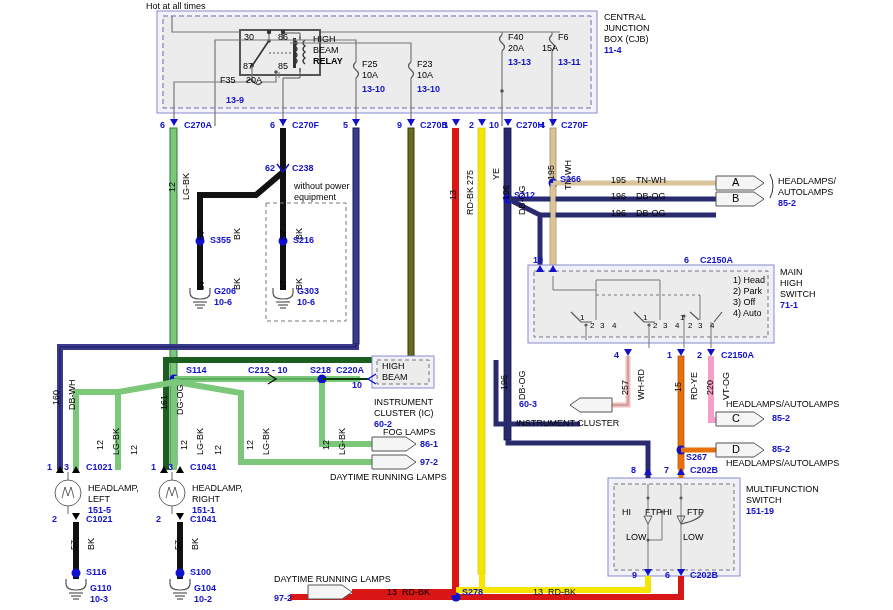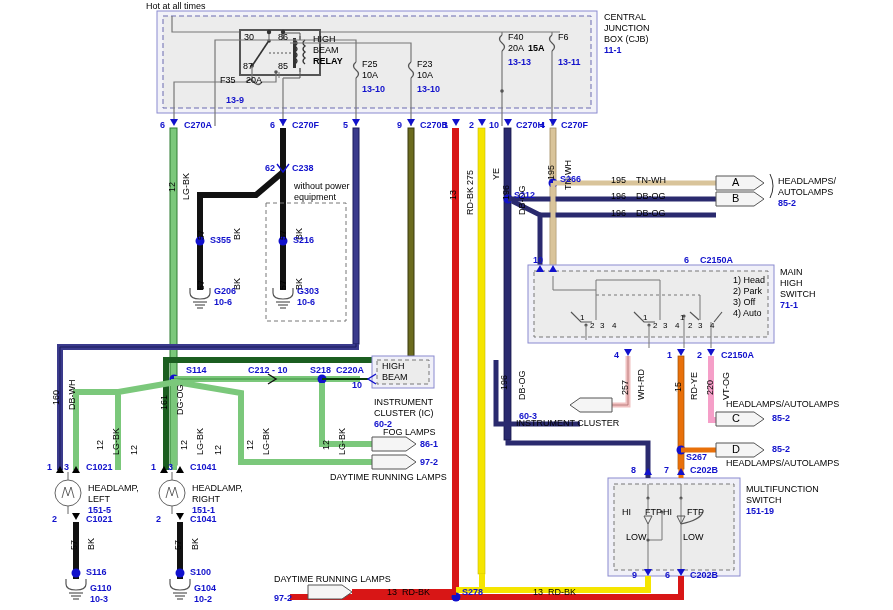--- a/index.html
+++ b/index.html
@@ -248,21 +248,21 @@
     <path d="M277 160 L289 160" stroke="#1111cc" stroke-width="0"></path>
 
     <path d="M376 374 L368 379 L376 384" fill="none" stroke="#1111cc" stroke-width="1.4"></path>
   </svg>
 
   <div class="lbl" style="left:146px;top:2px;">Hot at all times</div>
 
   <div class="lbl" style="left:604px;top:13px;">CENTRAL</div>
   <div class="lbl" style="left:604px;top:24px;">JUNCTION</div>
   <div class="lbl" style="left:604px;top:35px;">BOX (CJB)</div>
-  <div class="lbl blue" style="left:604px;top:46px;">11-1</div>
+  <div class="lbl blue" style="left:604px;top:46px;">11-4</div>
 
   <div class="lbl" style="left:244px;top:33px;">30</div>
   <div class="lbl" style="left:278px;top:33px;">86</div>
   <div class="lbl" style="left:243px;top:62px;text-align:center;">87</div>
   <div class="lbl" style="left:278px;top:62px;">85</div>
   <div class="lbl" style="left:313px;top:35px;">HIGH</div>
   <div class="lbl" style="left:313px;top:46px;">BEAM</div>
   <div class="lbl" style="left:313px;top:57px;font-weight:bold;">RELAY</div>
 
   <div class="lbl" style="left:220px;top:76px;">F35</div>
@@ -275,21 +275,21 @@
 
   <div class="lbl" style="left:417px;top:60px;">F23</div>
   <div class="lbl" style="left:417px;top:71px;">10A</div>
   <div class="lbl blue" style="left:417px;top:85px;">13-10</div>
 
   <div class="lbl" style="left:508px;top:33px;">F40</div>
   <div class="lbl" style="left:508px;top:44px;">20A</div>
   <div class="lbl blue" style="left:508px;top:58px;">13-13</div>
 
   <div class="lbl" style="left:558px;top:33px;">F6</div>
-  <div class="lbl" style="left:528px;top:44px;font-weight:bold;">15A</div>
+  <div class="lbl" style="left:542px;top:44px;">15A</div>
   <div class="lbl blue" style="left:558px;top:58px;">13-11</div>
 
   <div class="arrowdn" style="left:170px;top:119px;"></div>
   <div class="lbl blue" style="left:160px;top:121px;">6</div>
   <div class="lbl blue" style="left:184px;top:121px;">C270A</div>
 
   <div class="arrowdn" style="left:279px;top:119px;"></div>
   <div class="lbl blue" style="left:270px;top:121px;">6</div>
   <div class="lbl blue" style="left:292px;top:121px;">C270F</div>
 
@@ -394,21 +394,21 @@
   <div class="lbl blue" style="left:248px;top:366px;">C212 - 10</div>
   <div class="lbl blue" style="left:336px;top:366px;">C220A</div>
   <div class="lbl blue" style="left:352px;top:381px;">10</div>
 
   <div class="lbl" style="left:382px;top:362px;">HIGH</div>
   <div class="lbl" style="left:382px;top:373px;">BEAM</div>
   <div class="lbl" style="left:374px;top:398px;">INSTRUMENT</div>
   <div class="lbl" style="left:374px;top:409px;">CLUSTER (IC)</div>
   <div class="lbl blue" style="left:374px;top:420px;">60-2</div>
 
-  <div class="lbl blue" style="left:519px;top:400px;margin-top:12px;">60-3</div>
+  <div class="lbl blue" style="left:519px;top:400px;">60-3</div>
   <div class="lbl" style="left:516px;top:419px;">INSTRUMENT CLUSTER</div>
 
   <div class="lbl" style="left:383px;top:428px;">FOG LAMPS</div>
   <div class="lbl blue" style="left:420px;top:440px;">86-1</div>
   <div class="lbl blue" style="left:420px;top:458px;">97-2</div>
   <div class="lbl" style="left:330px;top:473px;">DAYTIME RUNNING LAMPS</div>
 
   <div class="lbl" style="left:611px;top:176px;">195</div>
   <div class="lbl" style="left:636px;top:176px;">TN-WH</div>
   <div class="lbl" style="left:732px;top:177px;font-size:11px;">A</div>

